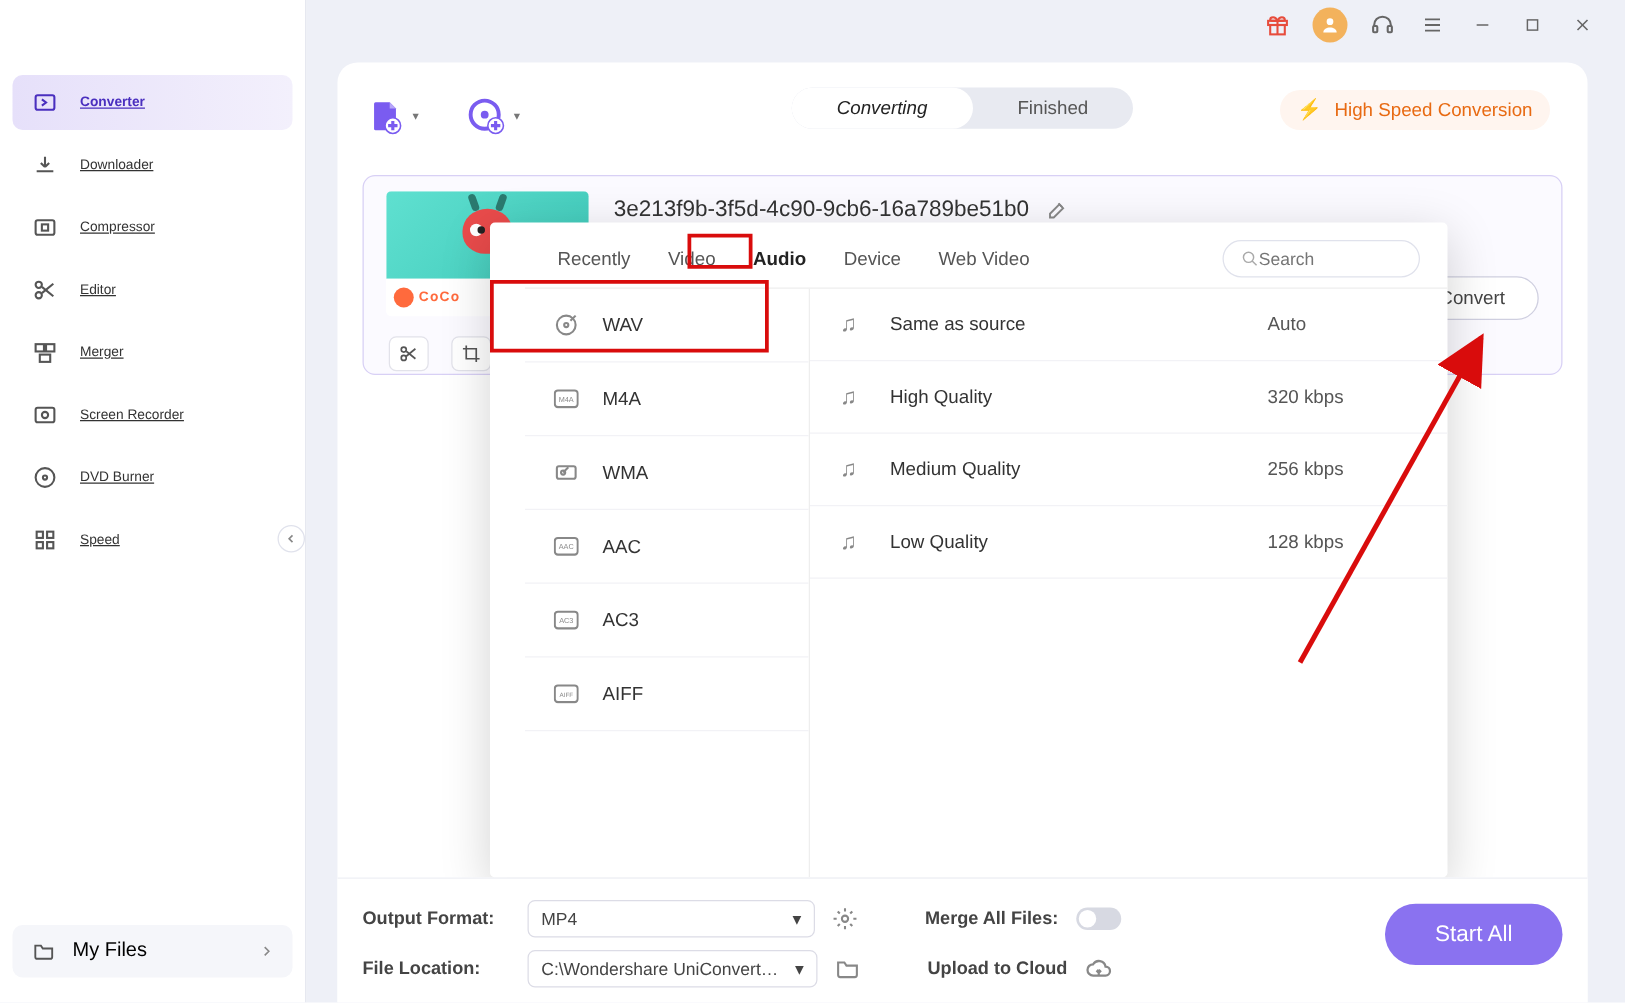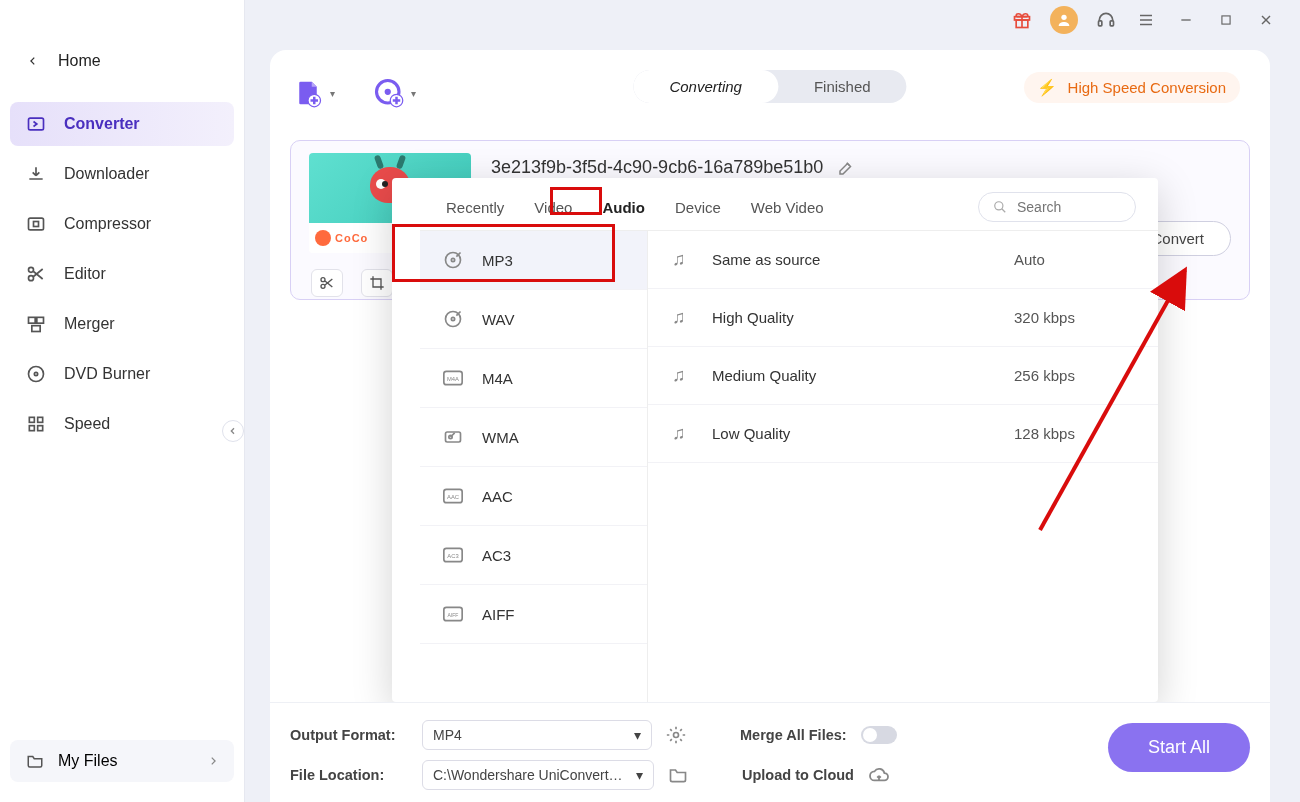--- a/index.html
+++ b/index.html
@@ -8,21 +8,21 @@
   
   .titlebar { position: absolute; top: 6px; right: 22px; display: flex; align-items: center; gap: 16px; }
   .titlebar .icon-btn { width: 24px; height: 24px; display: flex; align-items: center; justify-content: center; color: #555; }
   .gift-icon { color:#e74c3c; font-size:20px; }
   .avatar { width:28px; height:28px; border-radius:50%; background:#f3b25c; display:flex; align-items:center; justify-content:center; color:#fff; font-size:14px;}
 
   
   .sidebar { position:absolute; top:0; left:0; width:245px; height:100%; background:#fff; padding-top:40px; border-right:1px solid #e6e8f0;}
   .sidebar-home { display:flex; align-items:center; gap:20px; padding:12px 28px; font-size:16px; color:#222;}
   .sidebar-list { margin-top:20px; display:flex; flex-direction:column; gap:6px; padding:0 10px;}
-  .sidebar-item { display:flex; align-items:center; gap:18px; padding:12px 16px; border-radius:8px; font-size:16px; color:#333; cursor:pointer;}
+  .sidebar-item { display:flex; align-items:center; gap:18px; padding:12px 16px; border-radius:8px; font-size:11px; color:#333; cursor:pointer;text-decoration:underline;}
   .sidebar-item.active { background:linear-gradient(90deg,#e6e0fa,#f3f0fc); color:#4a2fbf; font-weight:600;}
   .sidebar-item .s-icon { width:20px; height:20px; display:flex; align-items:center; justify-content:center; color:#555;}
   .sidebar-item.active .s-icon { color:#4a2fbf; }
   .myfiles { position:absolute; bottom:20px; left:10px; right:10px; display:flex; align-items:center; justify-content:space-between; padding:12px 16px; border-radius:8px; background:#f5f6fa;}
   .myfiles-left { display:flex; align-items:center; gap:14px;}
   .collapse-handle { position:absolute; left:222px; top:420px; width:22px; height:22px; background:#fff; border:1px solid #e0e2ec; border-radius:50%; display:flex; align-items:center; justify-content:center; font-size:12px; color:#666;}
 
   
   .main { position:absolute; left:270px; top:50px; right:30px; bottom:0; background:#fff; border-radius:16px 16px 0 0; }
 
@@ -62,21 +62,21 @@
   .file-name { font-size:18px; color:#333;}
   .edit-icon { color:#888; font-size:16px;}
 
   .convert-btn { position:absolute; right:18px; top:80px; padding:8px 26px; border:1px solid #cfcfe0; border-radius:20px; background:#fff; font-size:15px; color:#444;}
 
   
   .format-popup { position:absolute; left:122px; top:128px; width:766px; height:524px; background:#fff; box-shadow:0 10px 40px rgba(0,0,0,0.18); border-radius:4px; display:flex; flex-direction:column;padding-left:28px;}
   .fp-tabs { display:flex; align-items:center; gap:22px; padding:14px 22px 8px; border-bottom:1px solid #eee;}
   .fp-tab { font-size:15px; color:#555; padding:2px 4px;}
   .fp-tab.active { font-weight:700; color:#222;}
-  .fp-search { margin-left:auto; display:flex; align-items:center; gap:10px; border:1px solid #e0e2ec; border-radius:20px; padding:6px 14px; width:158px;}
+  .fp-search { margin-left:auto; display:flex; align-items:center; gap:0; border:1px solid #e0e2ec; border-radius:20px; padding:6px 14px; width:158px;}
   .fp-search input { border:none; outline:none; font-size:14px; width:100%; color:#666; background:transparent;}
   .fp-search .sicon { color:#aaa; font-size:14px;}
   .fp-body { flex:1; display:flex; overflow:hidden;}
   .fp-left { width:228px; border-right:1px solid #eee; overflow:auto;}
   .fp-fmt { display:flex; align-items:center; gap:18px; padding:18px 22px; font-size:15px; color:#333; border-bottom:1px solid #f2f2f6;}
   .fp-fmt .ficon { width:22px; height:22px; display:flex; align-items:center; justify-content:center; color:#888;}
   .fp-fmt.selected { background:#f2f3fa;}
   .fp-right { flex:1; overflow:auto;}
   .fp-q { display:flex; align-items:center; gap:18px; padding:18px 24px; border-bottom:1px solid #f2f2f6;}
   .fp-q .qicon { width:22px; color:#888; font-size:18px;}
@@ -147,28 +147,20 @@
   </span>
   <span class="icon-btn">
     <svg width="16" height="16" viewBox="0 0 24 24" stroke="#666" stroke-width="2">
         <line x1="6" y1="6" x2="18" y2="18"></line>
         <line x1="6" y1="18" x2="18" y2="6"></line>
       </svg>
   </span>
 </div>
 
 <div class="sidebar">
-  <div class="sidebar-home">
-    <span>
-      <svg width="10" height="14" viewBox="0 0 24 24" fill="none" stroke="#333" stroke-width="3">
-          <polyline points="15 4 7 12 15 20"></polyline>
-        </svg>
-    </span>
-    <span>Home</span>
-  </div>
 
   <div class="sidebar-list">
     <div class="sidebar-item active">
       <span class="s-icon">
           <svg width="20" height="20" viewBox="0 0 24 24" fill="none" stroke="currentColor" stroke-width="2">
             <rect x="3" y="5" width="18" height="14" rx="2"></rect>
             <polyline points="9 9 13 12 9 15"></polyline>
           </svg>
         </span>
       <span>Converter</span>
@@ -203,20 +195,29 @@
     </div>
     <div class="sidebar-item">
       <span class="s-icon">
           <svg width="20" height="20" viewBox="0 0 24 24" fill="none" stroke="currentColor" stroke-width="2">
             <rect x="3" y="4" width="8" height="7"></rect>
             <rect x="13" y="4" width="8" height="7"></rect>
             <rect x="7" y="14" width="10" height="7"></rect>
           </svg>
         </span>
       <span>Merger</span>
+    </div>
+    <div class="sidebar-item">
+      <span class="s-icon">
+          <svg width="20" height="20" viewBox="0 0 24 24" fill="none" stroke="currentColor" stroke-width="2">
+            <rect x="3" y="5" width="18" height="14" rx="2"></rect>
+            <circle cx="12" cy="12" r="3"></circle>
+          </svg>
+        </span>
+      <span>Screen Recorder</span>
     </div>
     <div class="sidebar-item">
       <span class="s-icon">
           <svg width="20" height="20" viewBox="0 0 24 24" fill="none" stroke="currentColor" stroke-width="2">
             <circle cx="12" cy="12" r="9"></circle>
             <circle cx="12" cy="12" r="2"></circle>
           </svg>
         </span>
       <span>DVD Burner</span>
     </div>
@@ -356,30 +357,20 @@
           <svg width="14" height="14" viewBox="0 0 24 24" fill="none" stroke="#aaa" stroke-width="2">
               <circle cx="10" cy="10" r="7"></circle>
               <line x1="15" y1="15" x2="21" y2="21"></line>
             </svg>
         </span>
         <input placeholder="Search" style="">
       </div>
     </div>
     <div class="fp-body">
       <div class="fp-left">
-        <div class="fp-fmt selected">
-          <span class="ficon">
-              <svg width="20" height="20" viewBox="0 0 24 24" fill="none" stroke="#888" stroke-width="2">
-                <circle cx="12" cy="12" r="9"></circle>
-                <circle cx="12" cy="12" r="2"></circle>
-                <line x1="16" y1="8" x2="21" y2="3"></line>
-              </svg>
-            </span>
-          <span>MP3</span>
-        </div>
         <div class="fp-fmt">
           <span class="ficon">
               <svg width="20" height="20" viewBox="0 0 24 24" fill="none" stroke="#888" stroke-width="2">
                 <circle cx="12" cy="12" r="9"></circle>
                 <circle cx="12" cy="12" r="2"></circle>
                 <line x1="16" y1="8" x2="21" y2="3"></line>
               </svg>
             </span>
           <span>WAV</span>
         </div>

